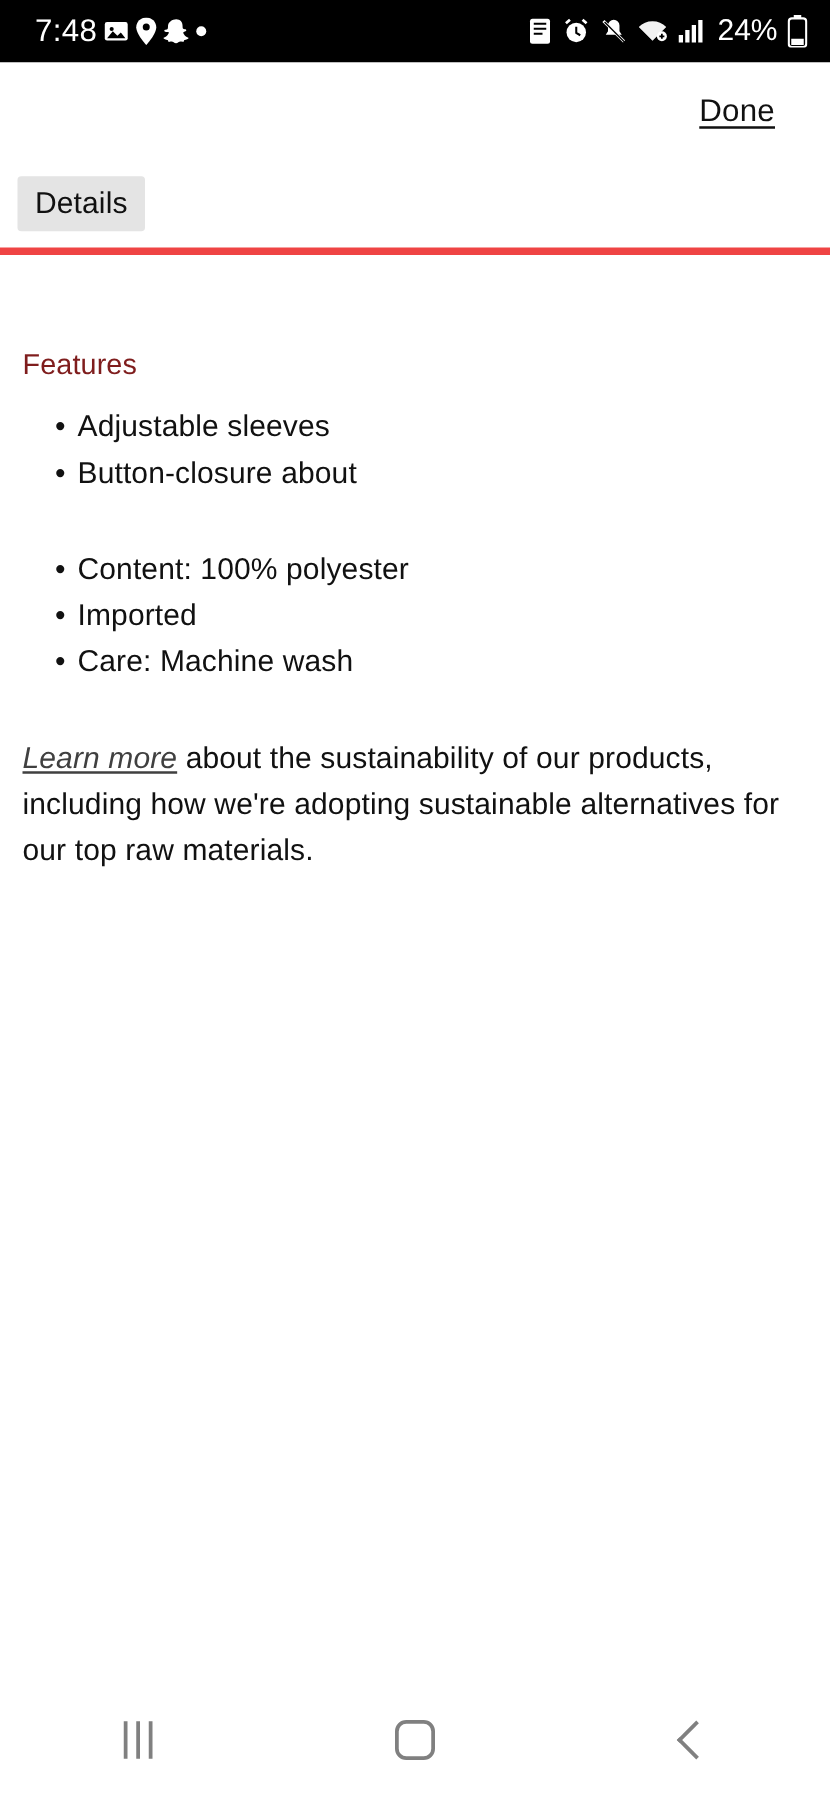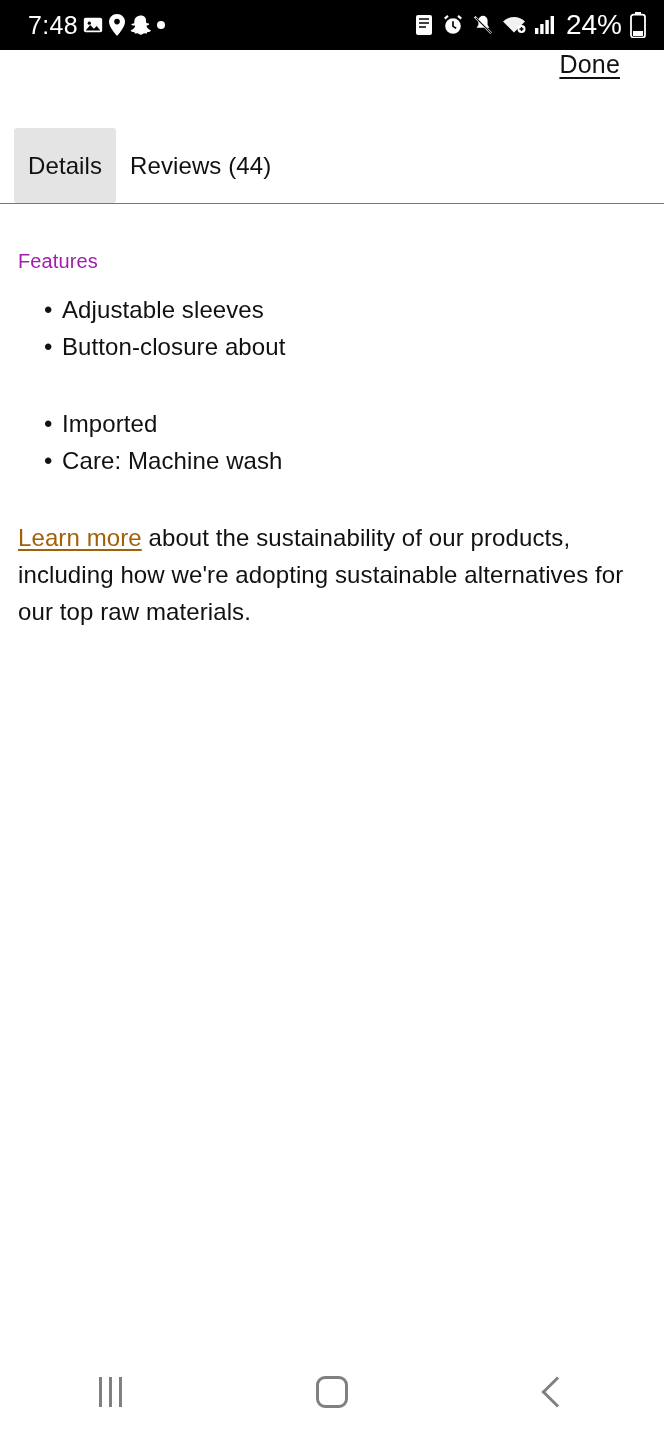--- a/index.html
+++ b/index.html
@@ -31,59 +31,60 @@
     font-size: 25px;
     font-weight: 400;
     letter-spacing: 0.3px;
   }
   .status-right {
     display: flex;
     align-items: center;
     gap: 8px;
   }
   .status-battery-text {
-    font-size: 28px;
+    font-size: 24px;
     font-weight: 400;
     margin-left: 2px;
     text-align: center;
   }
   .sicon { display: inline-flex; align-items: center; justify-content: center; }
 
   
   .sheet {
     background: #ffffff;
     height: calc(1440px - 50px);
     position: relative;
   }
   .header-row {
     height: 78px;
     display: flex;
-    align-items: flex-start;
+    align-items: center;
     justify-content: flex-end;
     padding: 0 44px 0 0;
   }
   .done-button {
     font-size: 25px;
     color: #111111;
     text-decoration: underline;
     text-underline-offset: 4px;
     background: none;
     border: none;
     font-family: "Liberation Sans", sans-serif;
     cursor: pointer;
     letter-spacing: 0.2px;
   }
 
   
   .tab-bar {
     display: flex;
+    align-items: center;
     gap: 0px;
     padding: 0 14px;
     height: 76px;
-    border-bottom: 1px solid #ef4444;
+    border-bottom: 6px solid #ef4444;
   }
   .tab {
     font-size: 24px;
     color: #111111;
     padding: 8px 14px;
     border-radius: 3px;
     white-space: nowrap;
     background: transparent;
     border: none;
     font-family: "Liberation Sans", sans-serif;
@@ -93,24 +94,25 @@
   .tab.active {
     background: #e4e4e4;
   }
 
   
   .content {
     padding: 46px 18px 0 18px;
   }
   .section + .section { margin-top: 40px; }
   .section-title {
-    font-size: 20px;
-    color: #a21caf;
+    font-size: 23px;
+    color: #7f1d1d;
     margin-bottom: 18px;
     letter-spacing: 0.1px;
+    margin-top: 28px;
   }
   ul.bullets {
     list-style: none;
     padding-left: 26px;
   }
   ul.bullets li {
     font-size: 24px;
     color: #111111;
     line-height: 37px;
     position: relative;
@@ -123,24 +125,25 @@
     left: 0;
     top: 0;
   }
   .sustain-body {
     font-size: 24px;
     line-height: 37px;
     color: #111111;
     letter-spacing: 0.1px;
   }
   .learn-more {
-    color: #a16207;
+    color: #404040;
     text-decoration: underline;
     text-underline-offset: 3px;
     cursor: pointer;
+    font-style: italic;
   }
 
   
   .nav-bar {
     position: absolute;
     left: 0;
     bottom: 0;
     width: 664px;
     height: 96px;
     display: flex;
@@ -261,35 +264,35 @@
 </div>
 
 <div class="sheet">
 
   <div class="header-row">
     <button class="done-button">Done</button>
   </div>
 
   <div class="tab-bar">
     <button class="tab active">Details</button>
-    <button class="tab">Reviews (44)</button>
   </div>
 
   <div class="content">
 
     <div class="section">
       <div class="section-title">Features</div>
       <ul class="bullets">
         <li>Adjustable sleeves</li>
         <li>Button-closure about</li>
       </ul>
     </div>
 
     <div class="section">
       <ul class="bullets">
+        <li>Content: 100% polyester</li>
         <li>Imported</li>
         <li>Care: Machine wash</li>
       </ul>
     </div>
 
     <div class="section">
       <p class="sustain-body"><a class="learn-more">Learn more</a><span> about the sustainability of our products, including how we're adopting sustainable alternatives for our top raw materials.</span></p>
     </div>
 
   </div>

